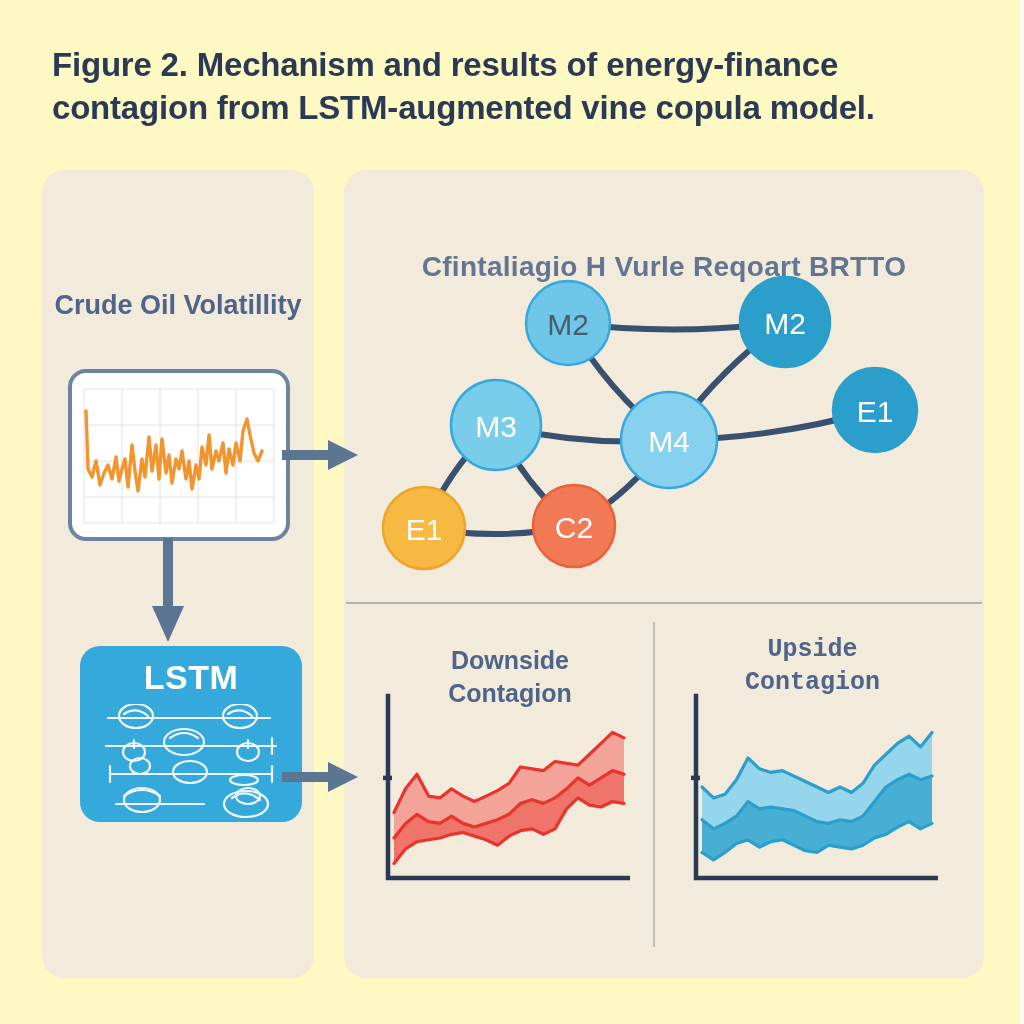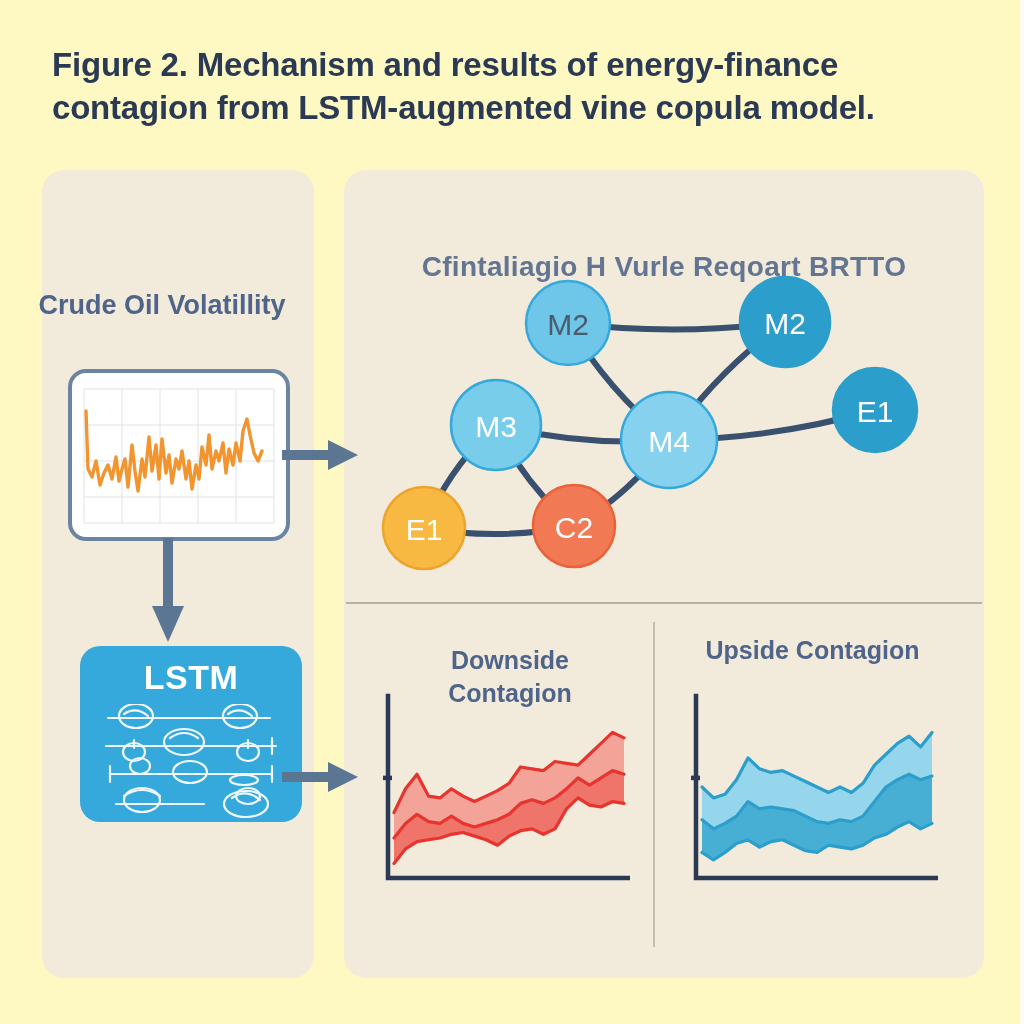--- a/index.html
+++ b/index.html
@@ -44,21 +44,21 @@
   #panel-right {
     left: 344px;
     top: 170px;
     width: 640px;
     height: 808px;
   }
 
   
   #crude-label {
     position: absolute;
-    left: 26px;
+    left: 42px;
     top: 288px;
     width: 272px;
     text-align: center;
     font-size: 27px;
     font-weight: bold;
     line-height: 1.26;
     color: #4e648a;
   }
   #crude-card {
     position: absolute;
@@ -156,21 +156,21 @@
   
   .chart-caption {
     position: absolute;
     font-size: 25px;
     font-weight: bold;
     line-height: 1.30;
     color: #4e648a;
     text-align: center;
   }
   #caption-downside { left: 395px; top: 644px; width: 230px; }
-  #caption-upside   { left: 700px; top: 634px; width: 225px; }
+  #caption-upside   { left: 700px; top: 634px; width: 225px; font-family: Liberation Mono, monospace; }
 
   .mini-chart { position: absolute; }
   #chart-downside { left: 380px; top: 690px; }
   #chart-upside   { left: 688px; top: 690px; }
 </style>
 </head>
 <body>
 
 <div id="figure">
 

